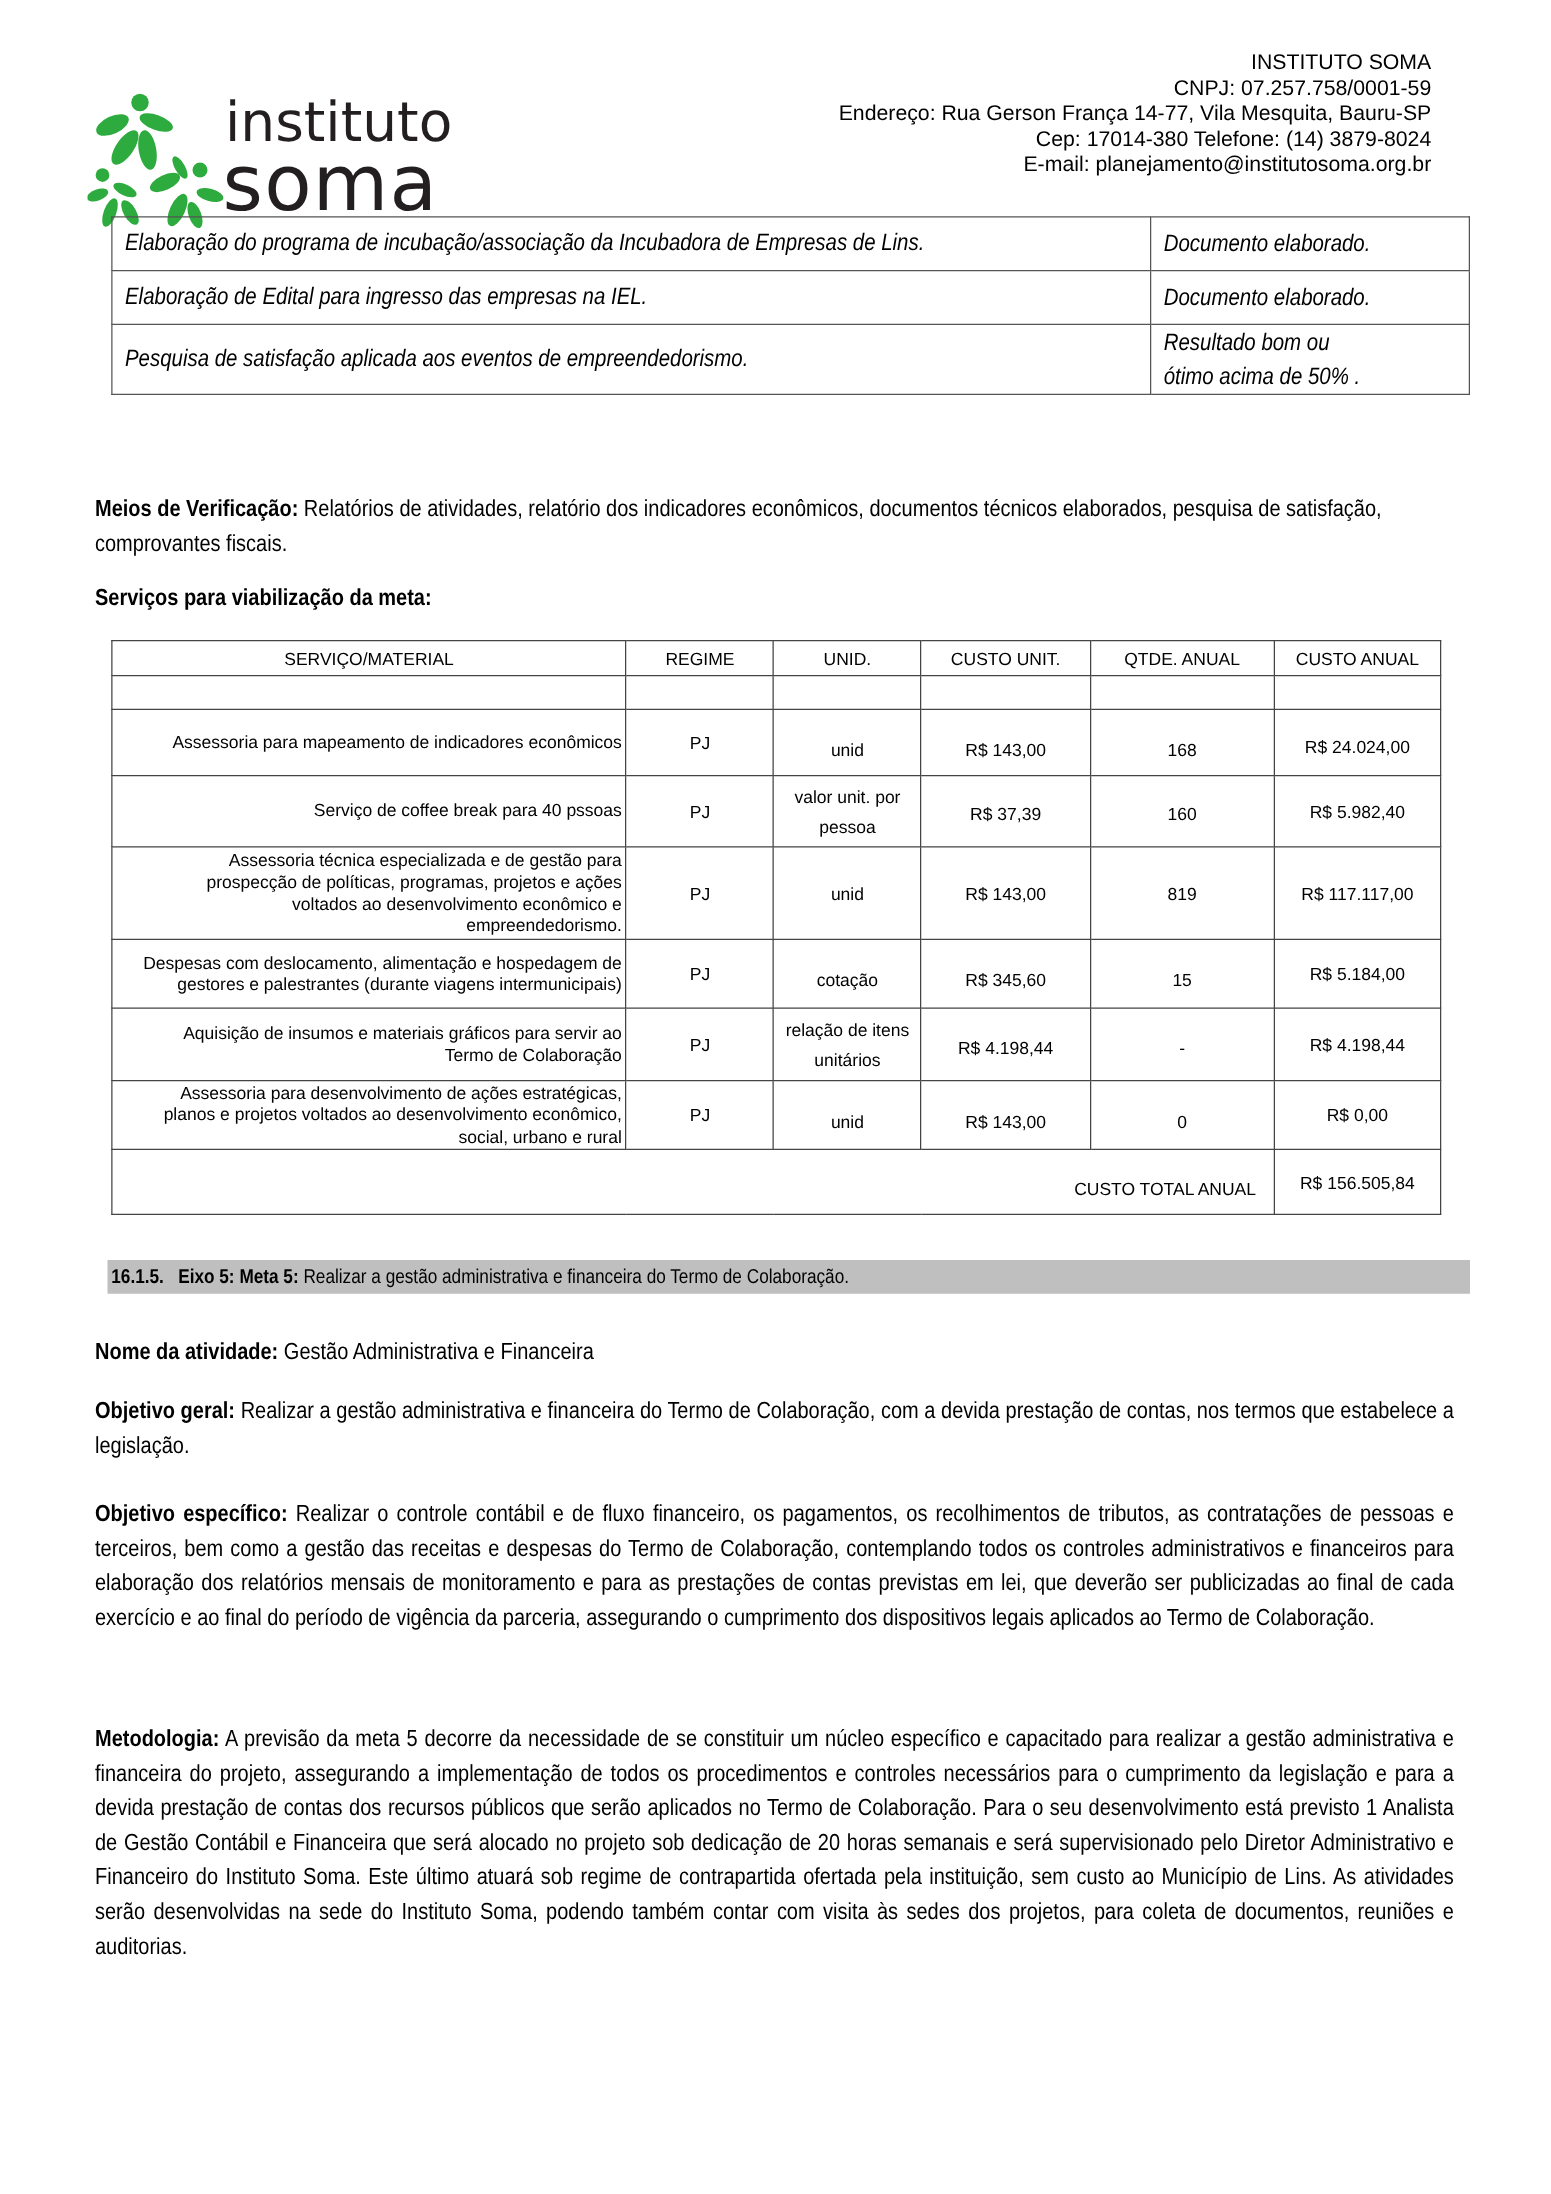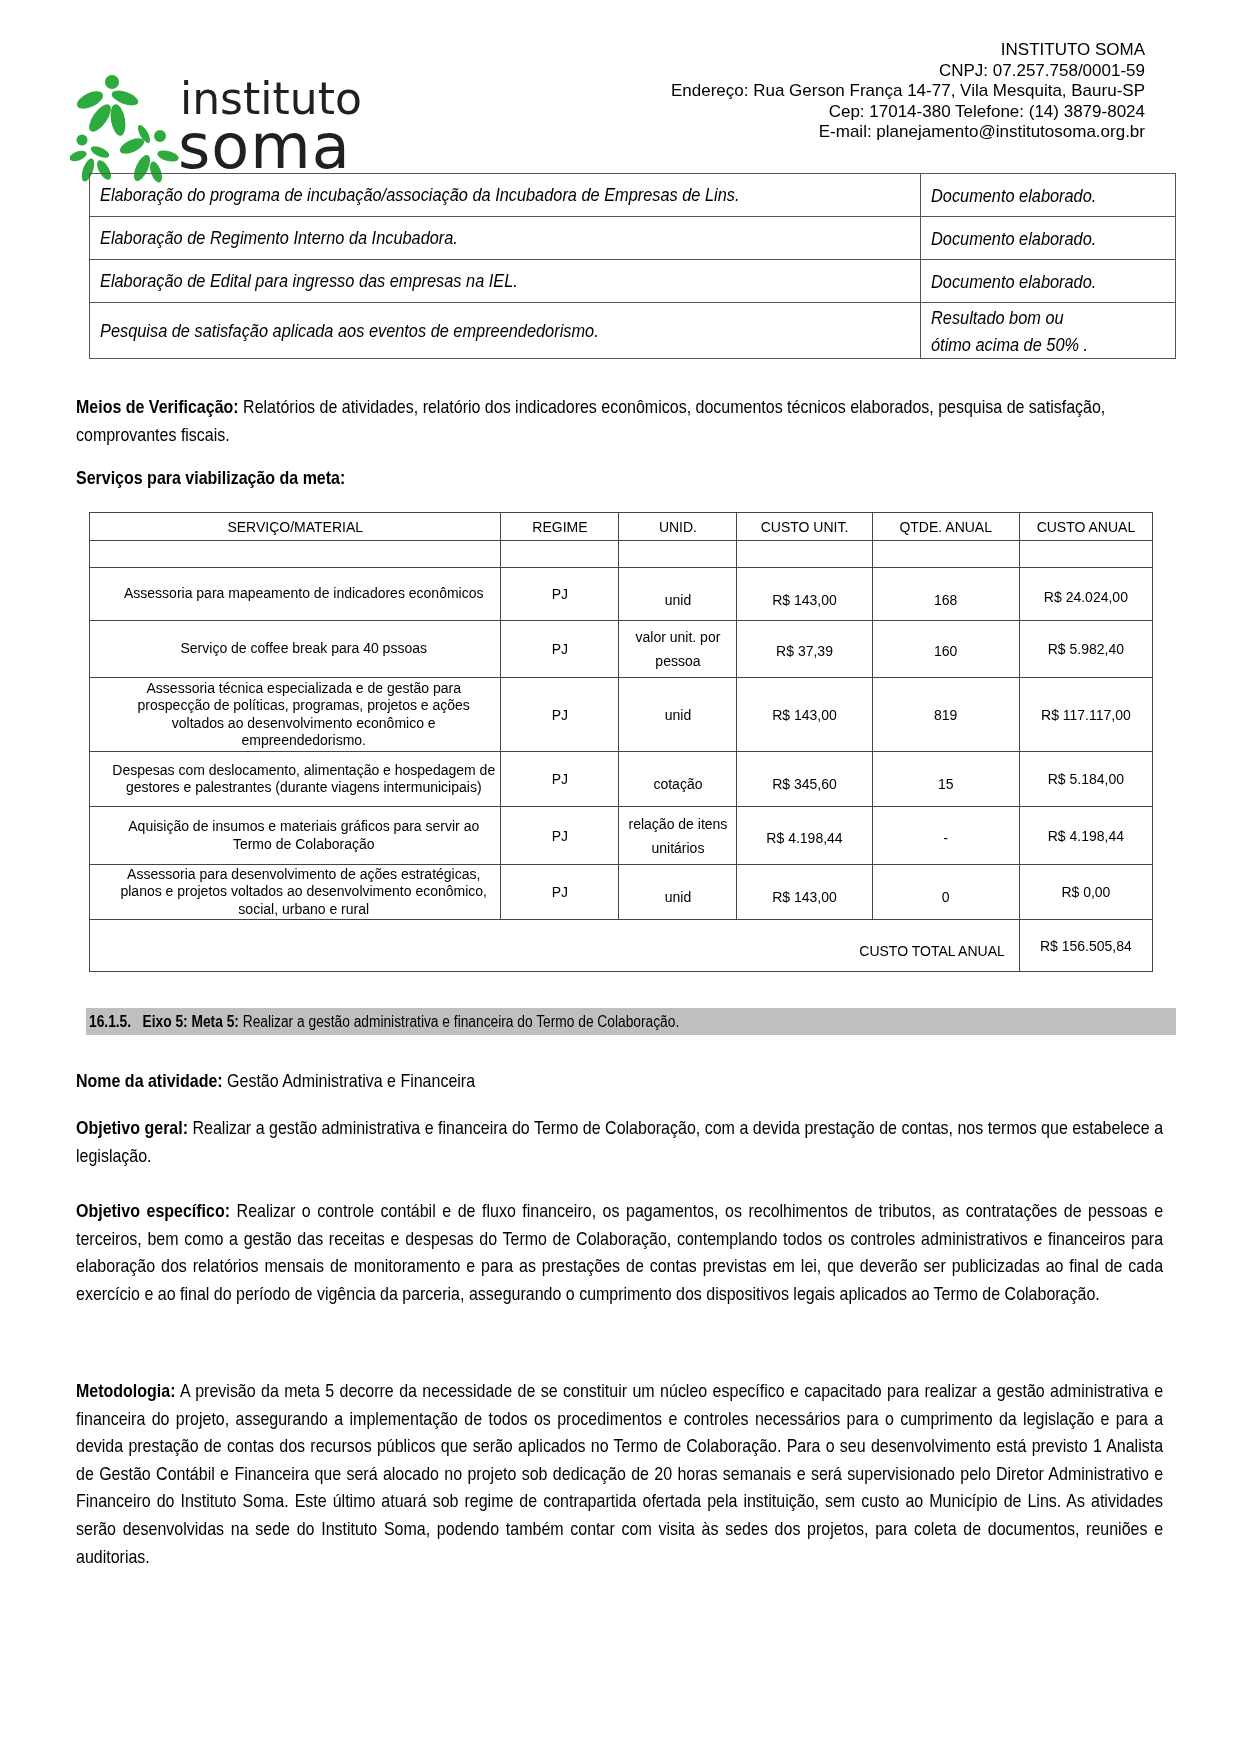--- a/index.html
+++ b/index.html
@@ -23,21 +23,21 @@
   table.indicators td.c2 { line-height: 27px; }
 
   .para { position: absolute; left: 76px; width: 1087px; font-family: "Liberation Sans", sans-serif;
           font-size: 18.6px; line-height: 27.6px; margin-top: 12px; }
   .para b { font-weight: bold; }
   .justify { text-align: justify; }
 
   table.services { position: absolute; left: 89px; top: 512px; width: 1064px; border-collapse: collapse; }
   table.services td { border: 1.3px solid #444; font-family: "Liberation Sans", sans-serif;
       font-size: 14px; text-align: center; vertical-align: middle; padding: 0 3px; line-height: 18px; margin-top: 44px; }
-  table.services td.desc { text-align: center; padding-left: 20px; font-size: 14px; line-height: 17.5px; }
+  table.services td.desc { text-align: right; padding-left: 20px; font-size: 14px; line-height: 17.5px; }
   table.services tr.hdr td { height: 27px; }
   table.services tr.blank td { height: 26px; }
 
   .section-band { position: absolute; left: 86px; top: 1008px; width: 1090px; height: 27px; background: #bfbfbf; }
   .section-text { position: absolute; left: 89px; top: 1008px; line-height: 27px;
                   font-family: "Liberation Sans", sans-serif; font-size: 16px; }
 </style>
 </head>
 <body>
 
@@ -74,24 +74,20 @@
   <div>CNPJ: 07.257.758/0001-59</div>
   <div>Endereço: Rua Gerson França 14-77, Vila Mesquita, Bauru-SP</div>
   <div>Cep: 17014-380 Telefone: (14) 3879-8024</div>
   <div>E-mail: planejamento@institutosoma.org.br</div>
 </div>
 
 <table class="indicators">
   <tbody>
       <tr>
     <td class="c1"><span class="cond">Elaboração do programa de incubação/associação da Incubadora de Empresas de Lins.</span></td>
-    <td class="c2"><span class="cond">Documento elaborado.</span></td>
-  </tr>
-  <tr>
-    <td class="c1"><span class="cond">Elaboração de Regimento Interno da Incubadora.</span></td>
     <td class="c2"><span class="cond">Documento elaborado.</span></td>
   </tr>
   <tr>
     <td class="c1"><span class="cond">Elaboração de Edital para ingresso das empresas na IEL.</span></td>
     <td class="c2"><span class="cond">Documento elaborado.</span></td>
   </tr>
   <tr style="height:56px">
     <td class="c1"><span class="cond">Pesquisa de satisfação aplicada aos eventos de empreendedorismo.</span></td>
     <td class="c2">
       <span class="cond">Resultado bom ou</span><br>

